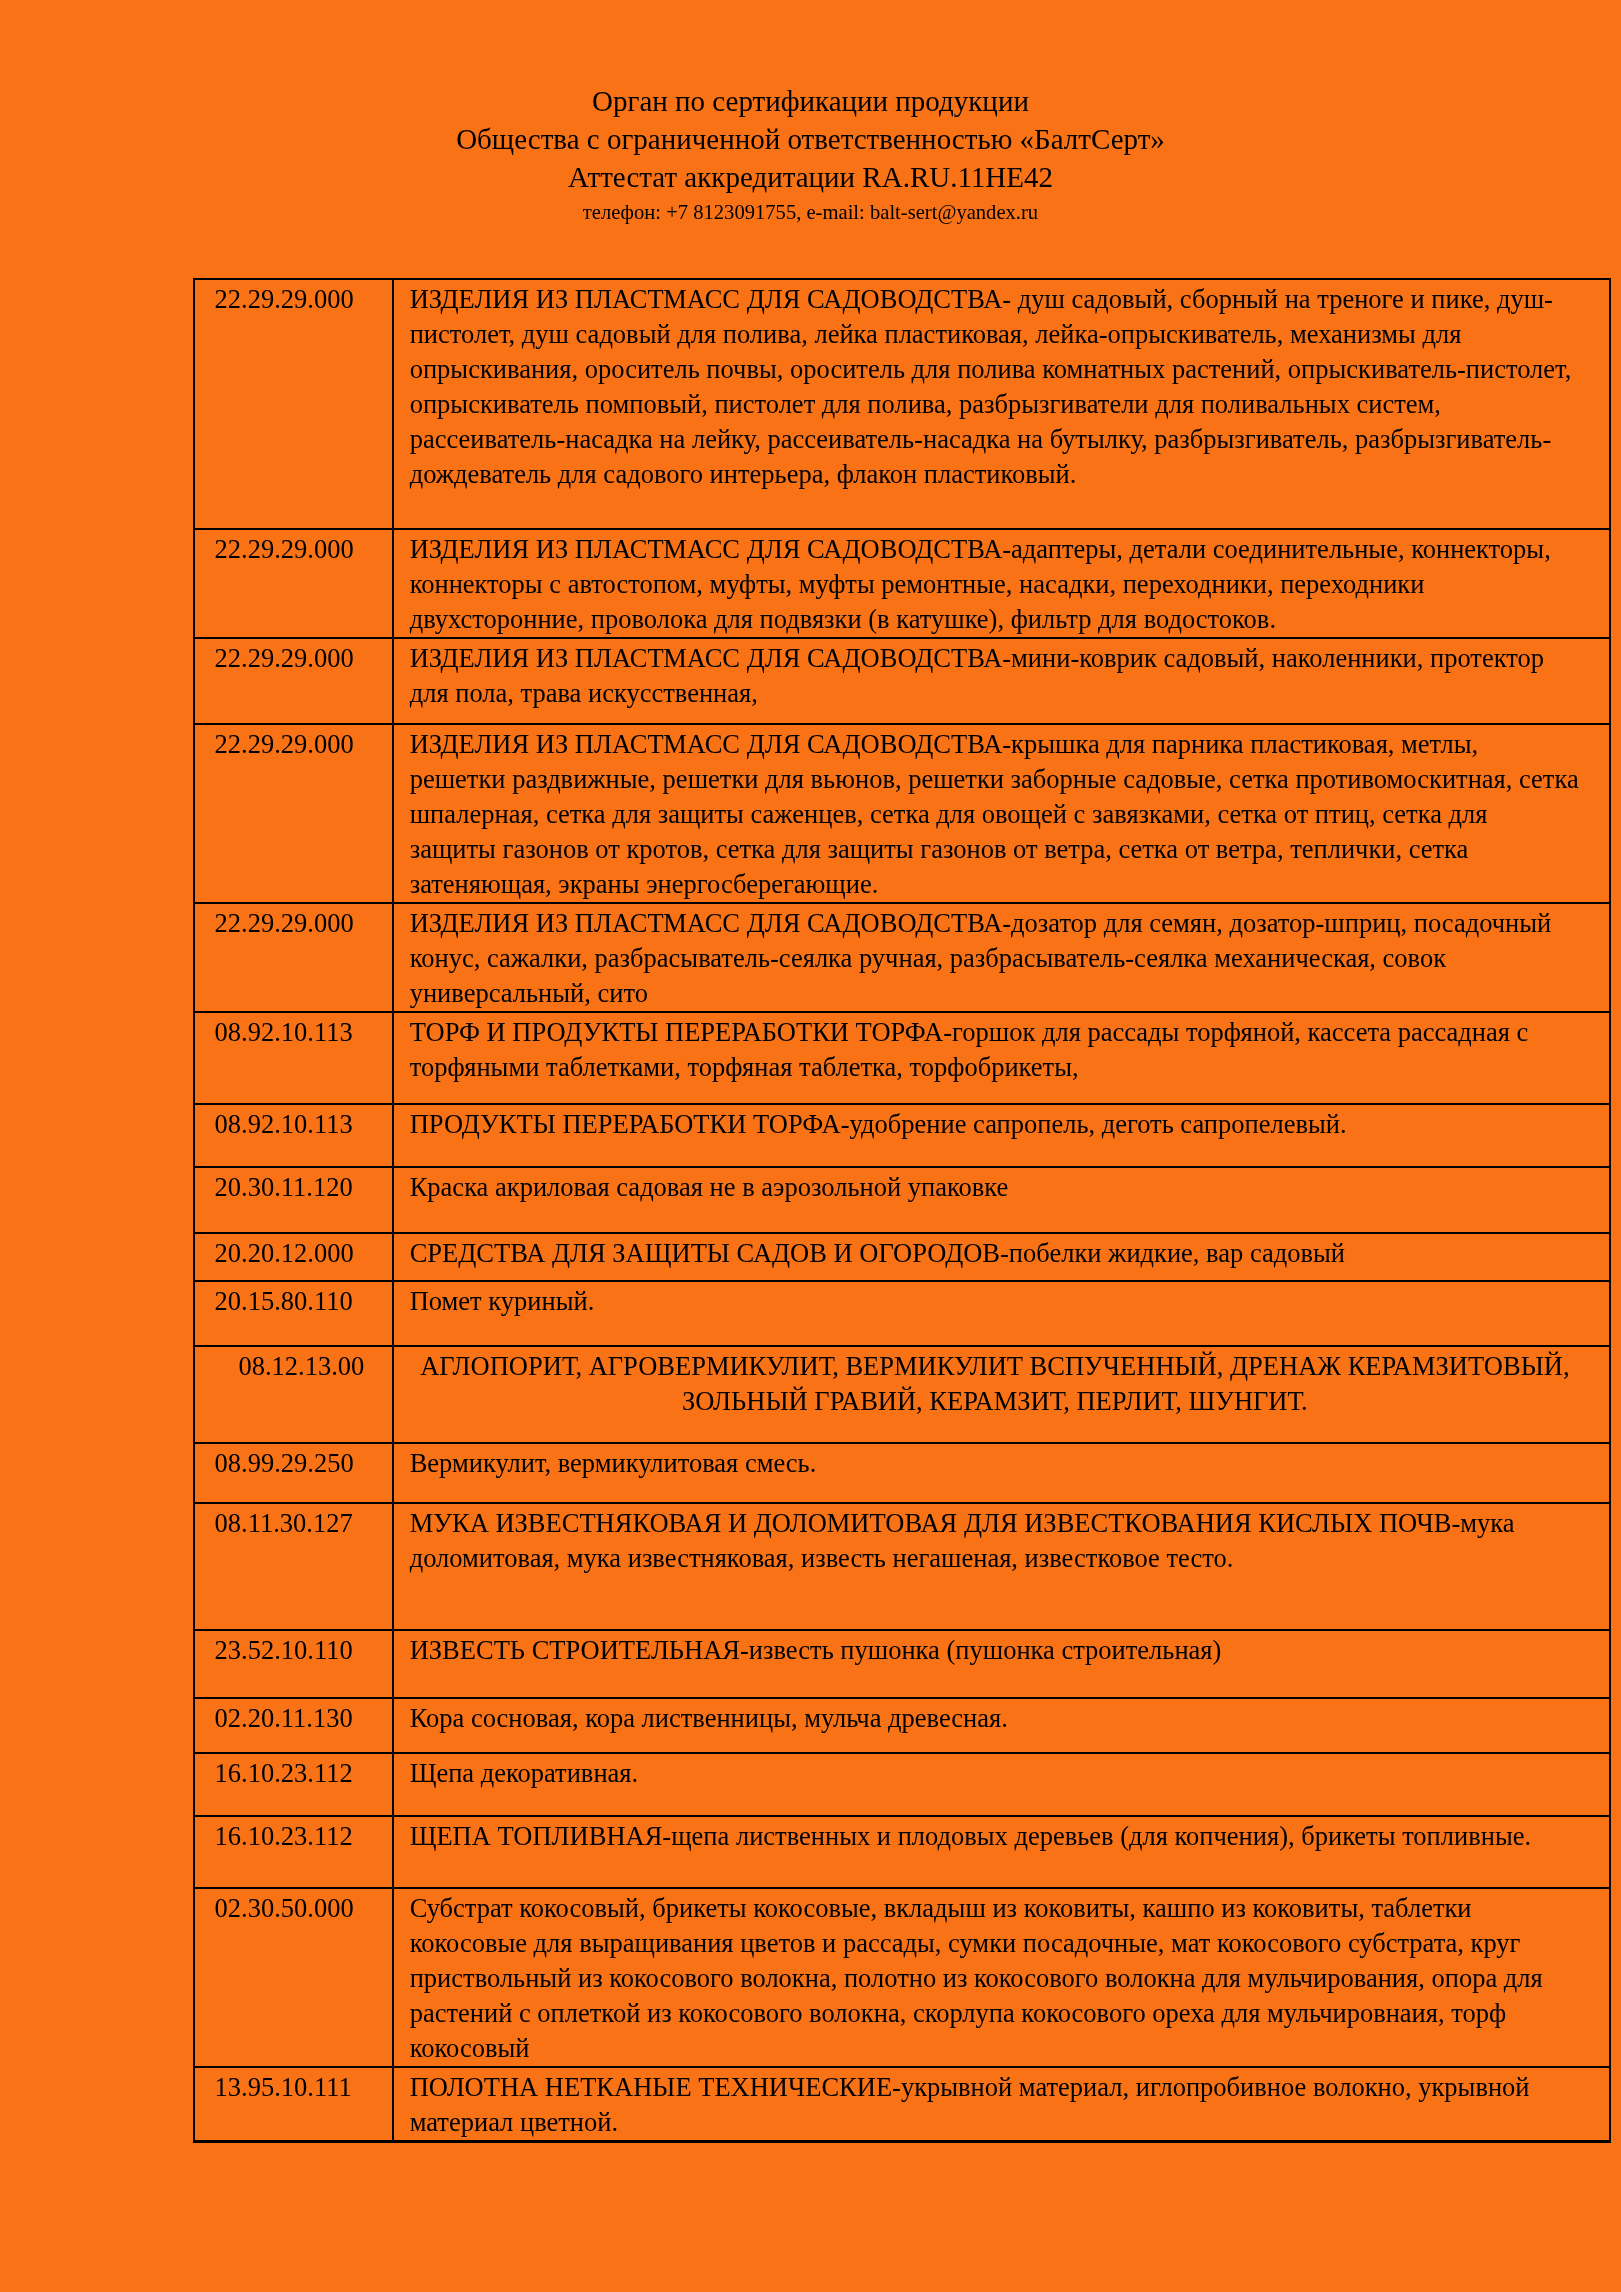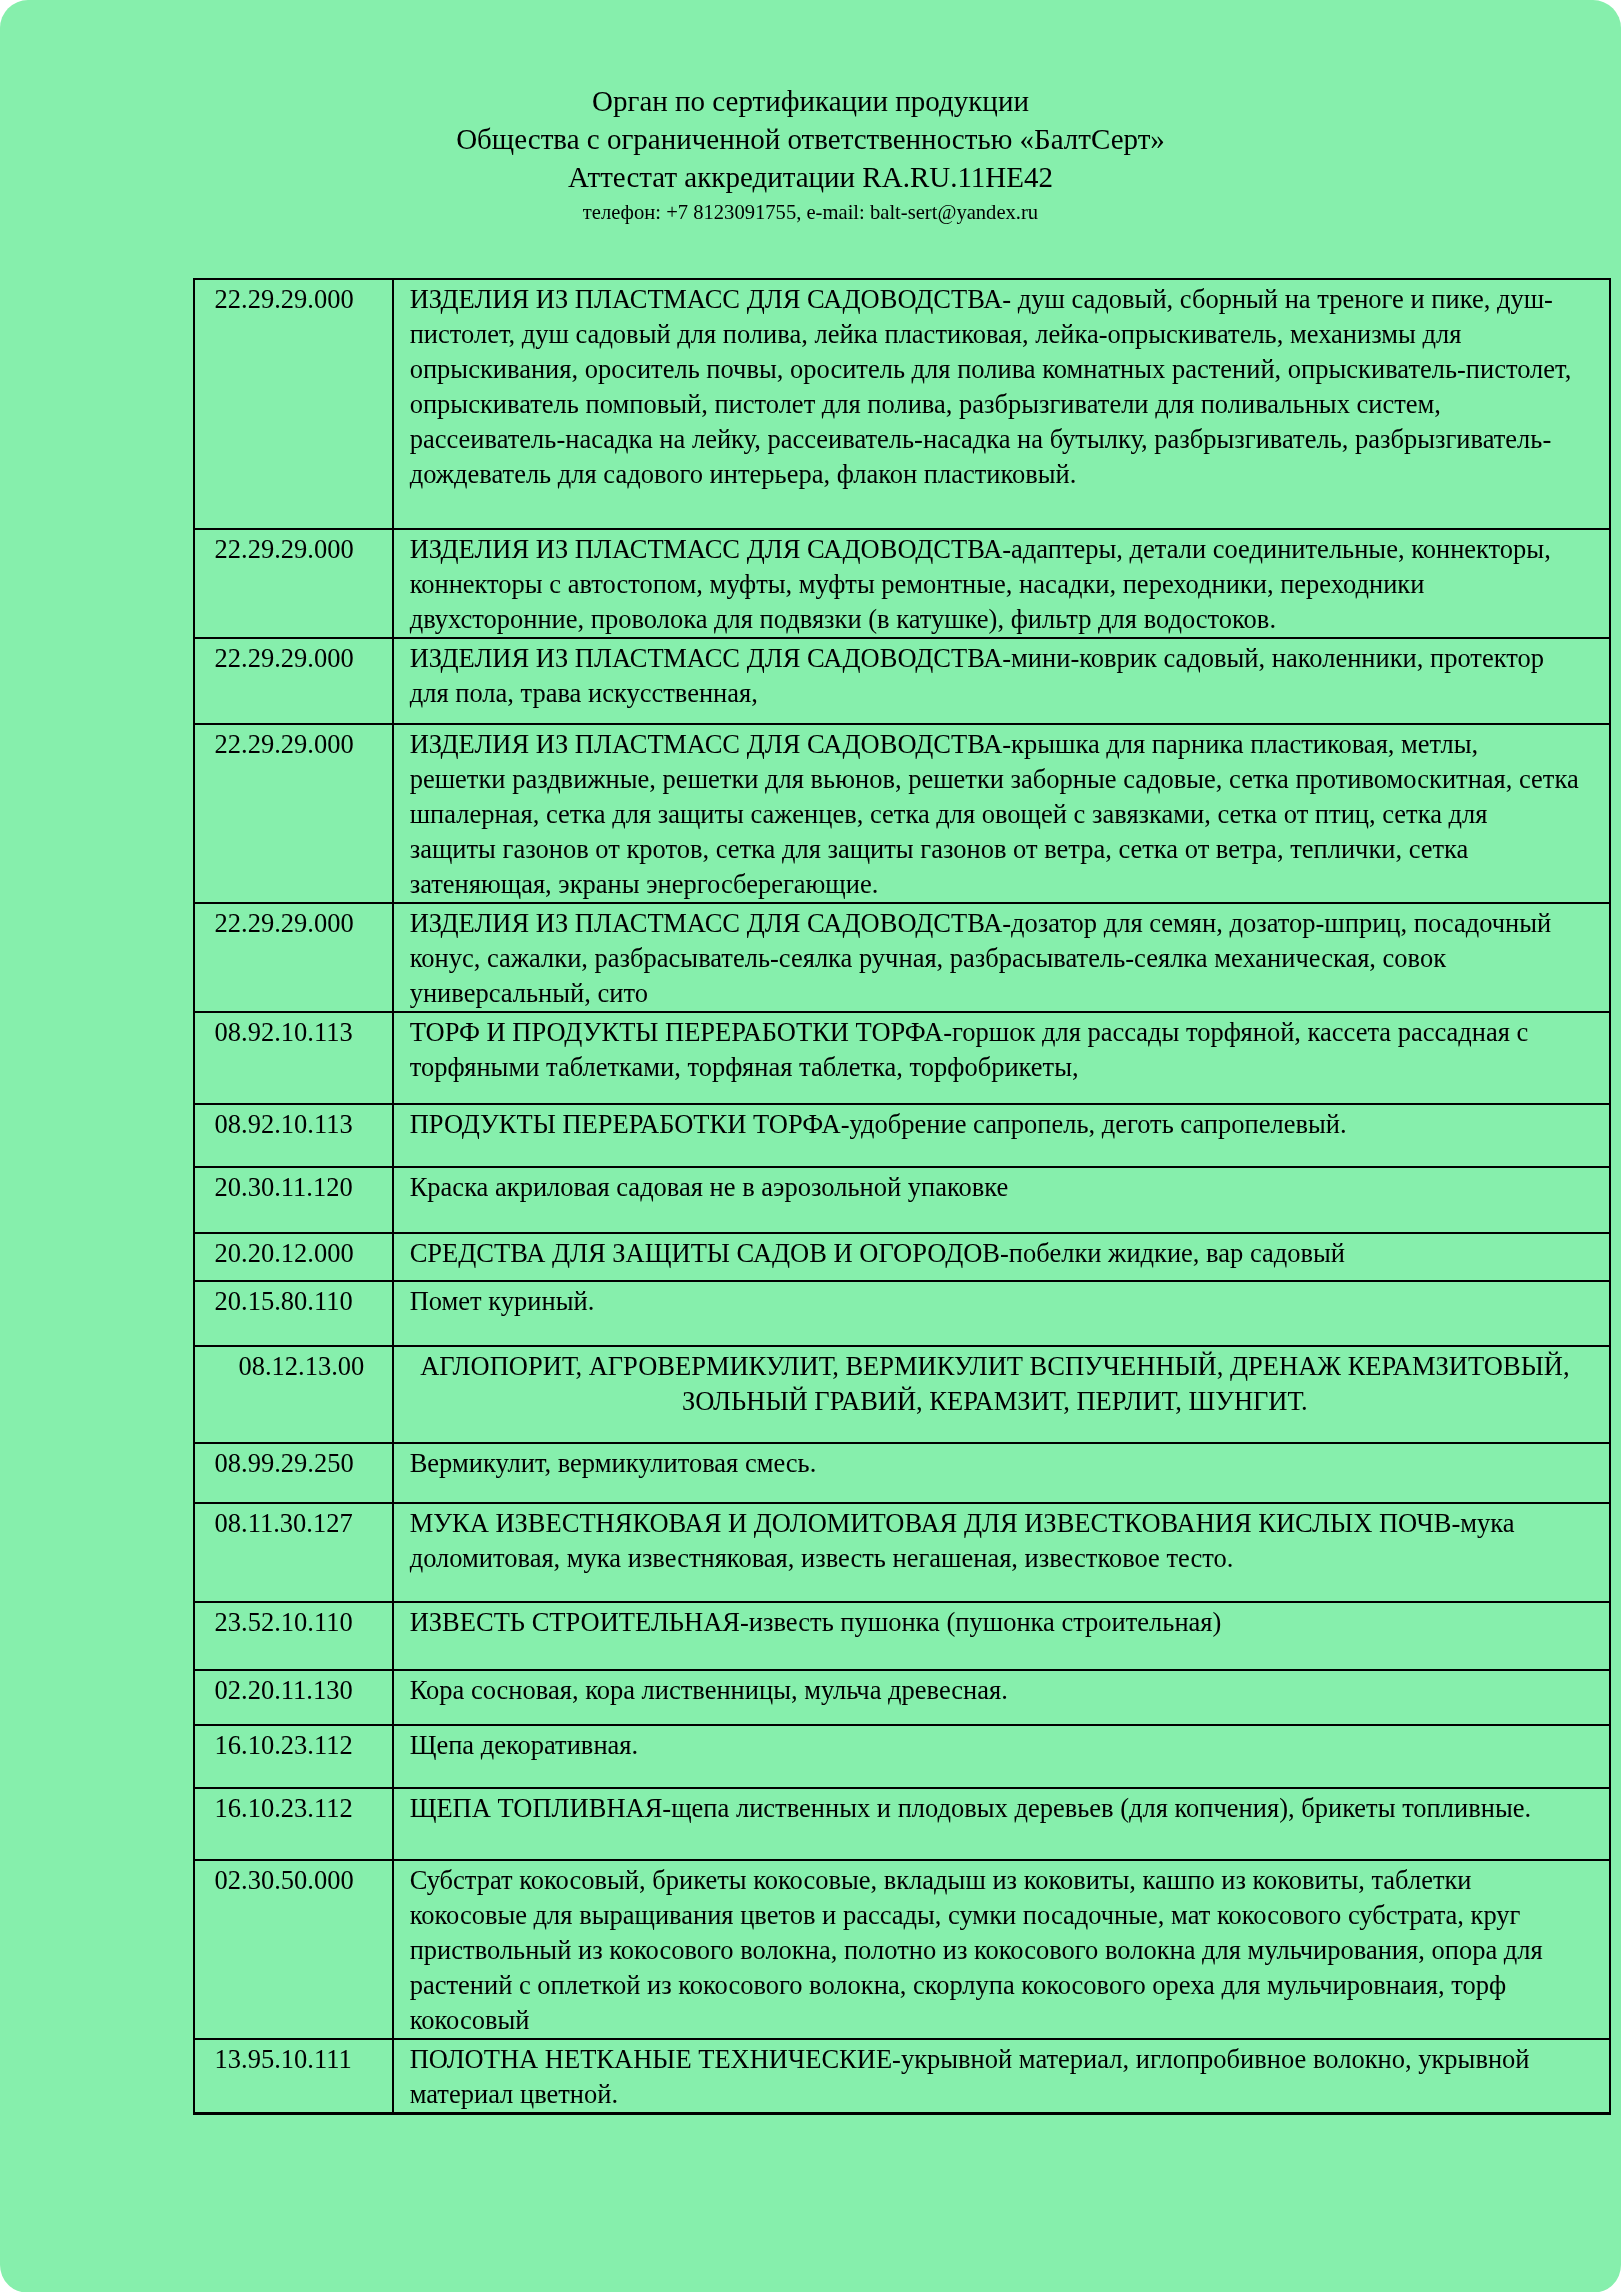--- a/index.html
+++ b/index.html
@@ -4,25 +4,24 @@
 <style>
   html, body {
     margin: 0;
     padding: 0;
     background: #ffffff;
   }
   .page {
     position: relative;
     width: 1621px;
     height: 2293px;
-    background: #86efac;
+    background: #f97316;
     color: #000000;
     font-family: "Liberation Serif", "DejaVu Serif", serif;
     overflow: hidden;
-    border-radius: 28px;
   }
   .header {
     position: absolute;
     top: 82px;
     left: 0;
     width: 100%;
     text-align: center;
   }
   .org-line {
     font-size: 29px;
@@ -130,21 +129,21 @@
           <td class="desc-cell">Помет куриный.</td>
         </tr>
         <tr style="height: 97px; text-align: center;">
           <td class="code-cell">08.12.13.00</td>
           <td class="desc-cell">АГЛОПОРИТ, АГРОВЕРМИКУЛИТ, ВЕРМИКУЛИТ ВСПУЧЕННЫЙ, ДРЕНАЖ КЕРАМЗИТОВЫЙ, ЗОЛЬНЫЙ ГРАВИЙ, КЕРАМЗИТ, ПЕРЛИТ, ШУНГИТ.</td>
         </tr>
         <tr style="height: 60px;">
           <td class="code-cell">08.99.29.250</td>
           <td class="desc-cell">Вермикулит, вермикулитовая смесь.</td>
         </tr>
-        <tr style="height: 99px;">
+        <tr style="height: 127px;">
           <td class="code-cell">08.11.30.127</td>
           <td class="desc-cell">МУКА ИЗВЕСТНЯКОВАЯ И ДОЛОМИТОВАЯ ДЛЯ ИЗВЕСТКОВАНИЯ КИСЛЫХ ПОЧВ-мука доломитовая, мука известняковая, известь негашеная, известковое тесто.</td>
         </tr>
         <tr style="height: 68px;">
           <td class="code-cell">23.52.10.110</td>
           <td class="desc-cell">ИЗВЕСТЬ СТРОИТЕЛЬНАЯ-известь пушонка (пушонка строительная)</td>
         </tr>
         <tr style="height: 55px;">
           <td class="code-cell">02.20.11.130</td>
           <td class="desc-cell">Кора сосновая, кора лиственницы, мульча древесная.</td>

